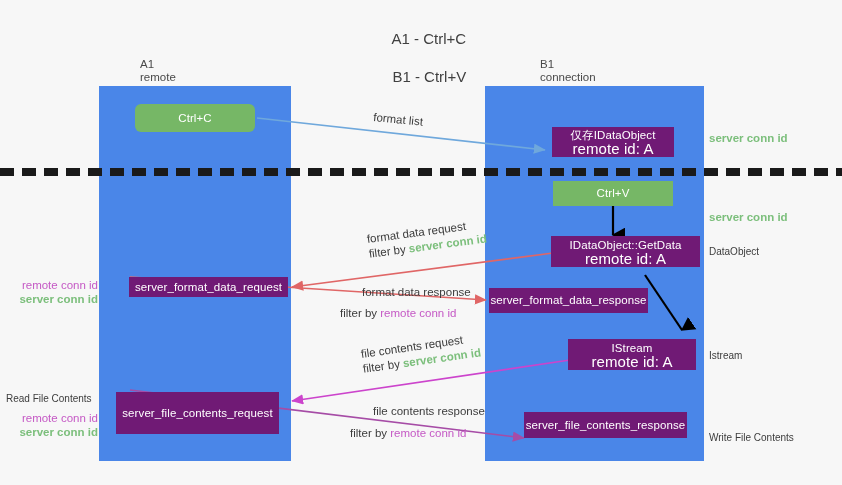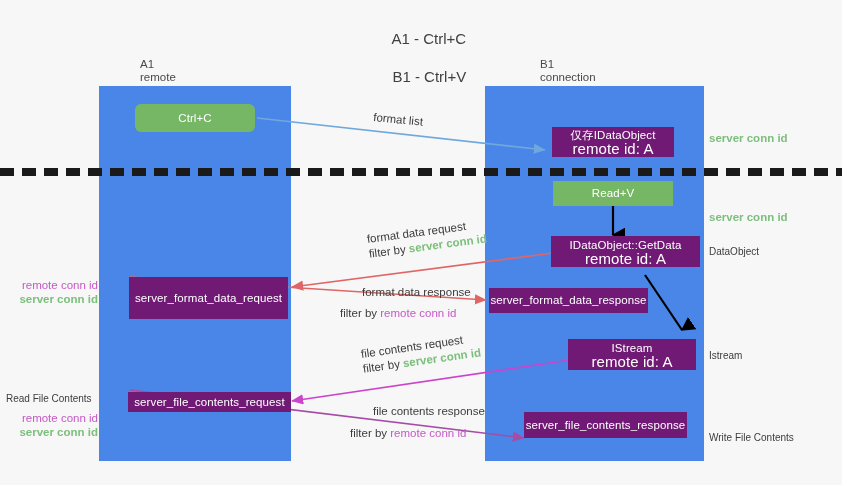--- a/index.html
+++ b/index.html
@@ -175,42 +175,42 @@
   <div class="node green" style="left:135px; top:104px; width:120px; height:28px;border-radius:6px;">
     <span>Ctrl+C</span>
   </div>
 
   <div class="node orange" style="left:552px; top:127px; width:122px; height:30px;">
     <span>仅存IDataObject</span>
     <span class="l2">remote id: A</span>
   </div>
 
   <div class="node green" style="left:553px; top:181px; width:120px; height:25px;">
-    <span>Read+V</span>
+    <span>Ctrl+V</span>
   </div>
 
   <div class="node orange" style="left:551px; top:236px; width:149px; height:31px;">
     <span>IDataObject::GetData</span>
     <span class="l2">remote id: A</span>
   </div>
 
   <div class="node orange" style="left:568px; top:339px; width:128px; height:31px;">
     <span>IStream</span>
     <span class="l2">remote id: A</span>
   </div>
 
-  <div class="node orange" style="left:129px; top:277px; width:159px; height:42px;">
+  <div class="node orange" style="left:129px; top:277px; width:159px; height:20px;">
     <span>server_format_data_request</span>
   </div>
 
   <div class="node orange" style="left:489px; top:288px; width:159px; height:25px;">
     <span>server_format_data_response</span>
   </div>
 
-  <div class="node orange" style="left:128px; top:392px; width:163px; height:20px;">
+  <div class="node orange" style="left:116px; top:392px; width:163px; height:42px;">
     <span>server_file_contents_request</span>
   </div>
 
   <div class="node orange" style="left:524px; top:412px; width:163px; height:26px;">
     <span>server_file_contents_response</span>
   </div>
 
   <div class="edge-label" style="left:374px; top:110px; transform:rotate(5.5deg);">
     <span class="ln">format list</span>
   </div>

